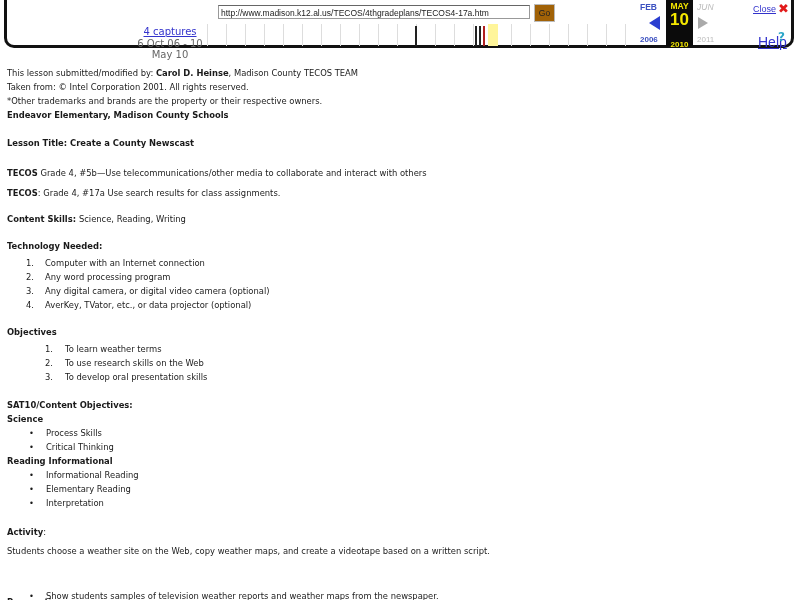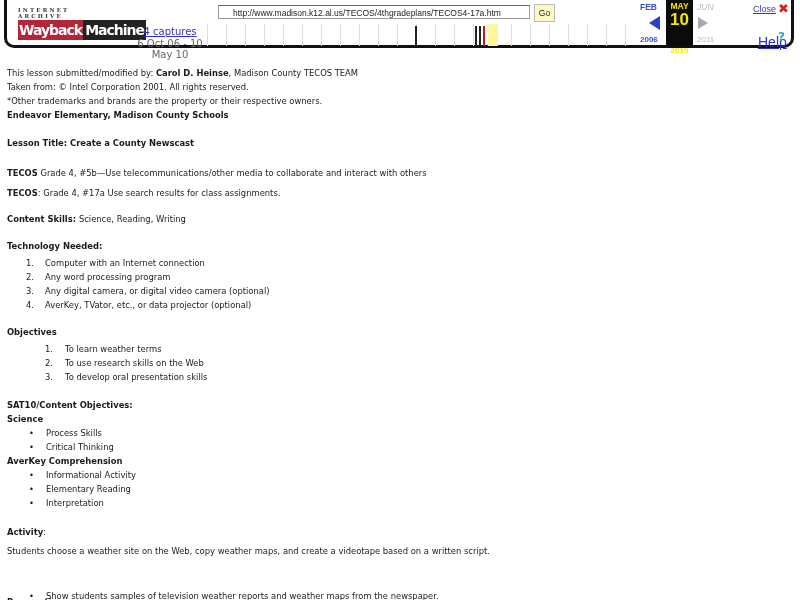--- a/index.html
+++ b/index.html
@@ -11,40 +11,40 @@
   .wb-logo { position: absolute; left: 18px; top: 7px; width: 85px; height: 30px; }
   .wb-logo-top { font-family: "DejaVu Serif", serif; font-size: 5.5px; letter-spacing: 2.2px; color: #333; font-weight: bold; }
   .wb-logo-main { margin-top: 1px; display: flex; height: 20px; }
   .wb-logo-way { background: #b3253a; color: #fff; font-family: "DejaVu Sans", sans-serif; font-weight: bold; font-size: 14px; line-height: 20px; padding: 0 1px; letter-spacing: -1px; }
   .wb-logo-machine { background: #222; color: #fff; font-family: "DejaVu Sans", sans-serif; font-weight: bold; font-size: 14px; line-height: 20px; padding: 0 2px; letter-spacing: -1px; }
 
   .wb-captures { position: absolute; left: 135px; top: 26px; width: 70px; text-align: center; }
   .wb-captures a { font-size: 10px; color: #3333cc; text-decoration: underline; display: block; }
   .wb-range { font-size: 10px; color: #666; margin-top: 1px; display: block; }
 
-  .wb-url { position: absolute; left: 218px; top: 5px; width: 312px; height: 14px; border: 1px solid #999; border-top-color: #666; font-size: 8.5px; line-height: 14px; padding-left: 14px; box-sizing: border-box; color: #222; font-family: "Liberation Sans", sans-serif; background: #fff; }
-  .wb-go { position: absolute; left: 534px; top: 4px; width: 19px; height: 16px; border: 1px solid #bbb; background: #fef9c3; font-size: 8.5px; line-height: 16px; text-align: center; color: #222; font-family: "Liberation Sans", sans-serif; }
+  .wb-url { position: absolute; left: 218px; top: 5px; width: 312px; height: 14px; border: 1px solid #999; border-top-color: #666; font-size: 8.5px; line-height: 14px; padding-left: 2px; box-sizing: border-box; color: #222; font-family: "Liberation Sans", sans-serif; background: #fff; }
+  .wb-go { position: absolute; left: 534px; top: 4px; width: 19px; height: 16px; border: 1px solid #bbb; background: #a16207; font-size: 8.5px; line-height: 16px; text-align: center; color: #222; font-family: "Liberation Sans", sans-serif; }
 
   .wb-timeline { position: absolute; left: 207px; top: 24px; width: 425px; height: 22px; }
   .wb-tick { position: absolute; top: 0; width: 1px; height: 22px; background: #ddd; }
   .wb-cap { position: absolute; top: 2px; width: 2px; height: 20px; background: #222; }
   .wb-cap-red { background: #b02020; }
   .wb-cur-year { position: absolute; top: 0; width: 10px; height: 22px; background: #fff59a; }
 
   .wb-nav { position: absolute; left: 636px; top: 0; width: 110px; height: 48px; }
   .wb-month { position: absolute; top: 2px; font-size: 8.5px; font-weight: bold; font-family: "Liberation Sans", sans-serif; }
   .wb-year { position: absolute; top: 35px; font-size: 8px; font-weight: bold; font-family: "Liberation Sans", sans-serif; }
   .wb-prev-m { left: 4px; color: #3b50c0; }
   .wb-prev-y { left: 4px; color: #3b50c0; }
   .wb-next-m { left: 61px; color: #bbb; font-weight: normal; font-style: italic; }
   .wb-next-y { left: 61px; color: #bbb; font-weight: normal; }
   .wb-cur { position: absolute; left: 30px; top: -4px; width: 27px; height: 50px; background: #0b0b0b; text-align: center; }
   .wb-cur-m { color: #f5e800; font-size: 8.5px; font-weight: bold; margin-top: 5px; font-family: "Liberation Sans", sans-serif; }
   .wb-cur-d { color: #f5e800; font-size: 17px; font-weight: bold; line-height: 18px; font-family: "Liberation Sans", sans-serif; }
-  .wb-cur-y { color: #f5e800; font-size: 8px; font-weight: bold; margin-top: 17px; font-family: "Liberation Sans", sans-serif; }
+  .wb-cur-y { color: #f5e800; font-size: 8px; font-weight: bold; margin-top: 11px; font-family: "Liberation Sans", sans-serif; }
   .wb-arrow-l { position: absolute; left: 13px; top: 16px; width: 0; height: 0; border-top: 7px solid transparent; border-bottom: 7px solid transparent; border-right: 11px solid #2b3ed0; }
   .wb-arrow-r { position: absolute; left: 62px; top: 17px; width: 0; height: 0; border-top: 6px solid transparent; border-bottom: 6px solid transparent; border-left: 10px solid #aaa; }
 
   .wb-close { position: absolute; left: 753px; top: 4px; font-size: 9px; color: #3333cc; text-decoration: underline; font-family: "Liberation Sans", sans-serif; }
   .wb-close-x { position: absolute; left: 778px; top: 1px; font-size: 13px; color: #e21b1b; font-weight: bold; font-family: "DejaVu Sans", sans-serif; }
   .wb-help { position: absolute; left: 758px; top: 34px; font-size: 14px; color: #3333cc; text-decoration: underline; font-family: "Liberation Sans", sans-serif; }
   .wb-help-q { position: absolute; left: 778px; top: 30px; font-size: 12px; color: #2aa6c8; font-weight: bold; font-family: "DejaVu Sans", sans-serif; }
 
   
   .doc { position: absolute; left: 7px; top: 65px; width: 780px; font-family: "DejaVu Sans", sans-serif; font-size: 8.4px; color: #1a1a1a; }
@@ -53,27 +53,20 @@
   .li { position: absolute; white-space: nowrap; }
   .num { position: absolute; white-space: nowrap; }
   .bullet { position: absolute; white-space: nowrap; }
 </style>
 </head>
 <body>
 
 <div class="wb-bar">
   <div class="wb-frame"></div>
 
-  <div class="wb-logo">
-    <div class="wb-logo-top">INTERNET ARCHIVE</div>
-    <div class="wb-logo-main">
-      <span class="wb-logo-way">Wayback</span>
-      <span class="wb-logo-machine">Machine</span>
-    </div>
-  </div>
 
   <div class="wb-captures">
     <a>4 captures</a>
     <span class="wb-range">6 Oct 06 - 10 May 10</span>
   </div>
 
   <div class="wb-url">http://www.madison.k12.al.us/TECOS/4thgradeplans/TECOS4-17a.htm</div>
   <div class="wb-go">Go</div>
 
   <div class="wb-timeline">
@@ -173,24 +166,24 @@
   </div>
 
   <div class="line b" style="top:335px">SAT10/Content Objectives:</div>
   <div class="line b" style="top:349px">Science</div>
   <div>
     <span class="bullet" style="left:22px; top:363px">•</span>
     <span class="li" style="left:39px; top:363px">Process Skills</span>
     <span class="bullet" style="left:22px; top:377px">•</span>
     <span class="li" style="left:39px; top:377px">Critical Thinking</span>
   </div>
-  <div class="line b" style="top:391px">AverKey Comprehension</div>
+  <div class="line b" style="top:391px">Reading Informational</div>
   <div>
     <span class="bullet" style="left:22px; top:405px">•</span>
-    <span class="li" style="left:39px; top:405px">Informational Activity</span>
+    <span class="li" style="left:39px; top:405px">Informational Reading</span>
     <span class="bullet" style="left:22px; top:419px">•</span>
     <span class="li" style="left:39px; top:419px">Elementary Reading</span>
     <span class="bullet" style="left:22px; top:433px">•</span>
     <span class="li" style="left:39px; top:433px">Interpretation</span>
   </div>
 
   <div class="line" style="top:462px">
     <span class="b">Activity</span><span>:</span>
   </div>
   <div class="line" style="top:481px">Students choose a weather site on the Web, copy weather maps, and create a videotape based on a written script.</div>

